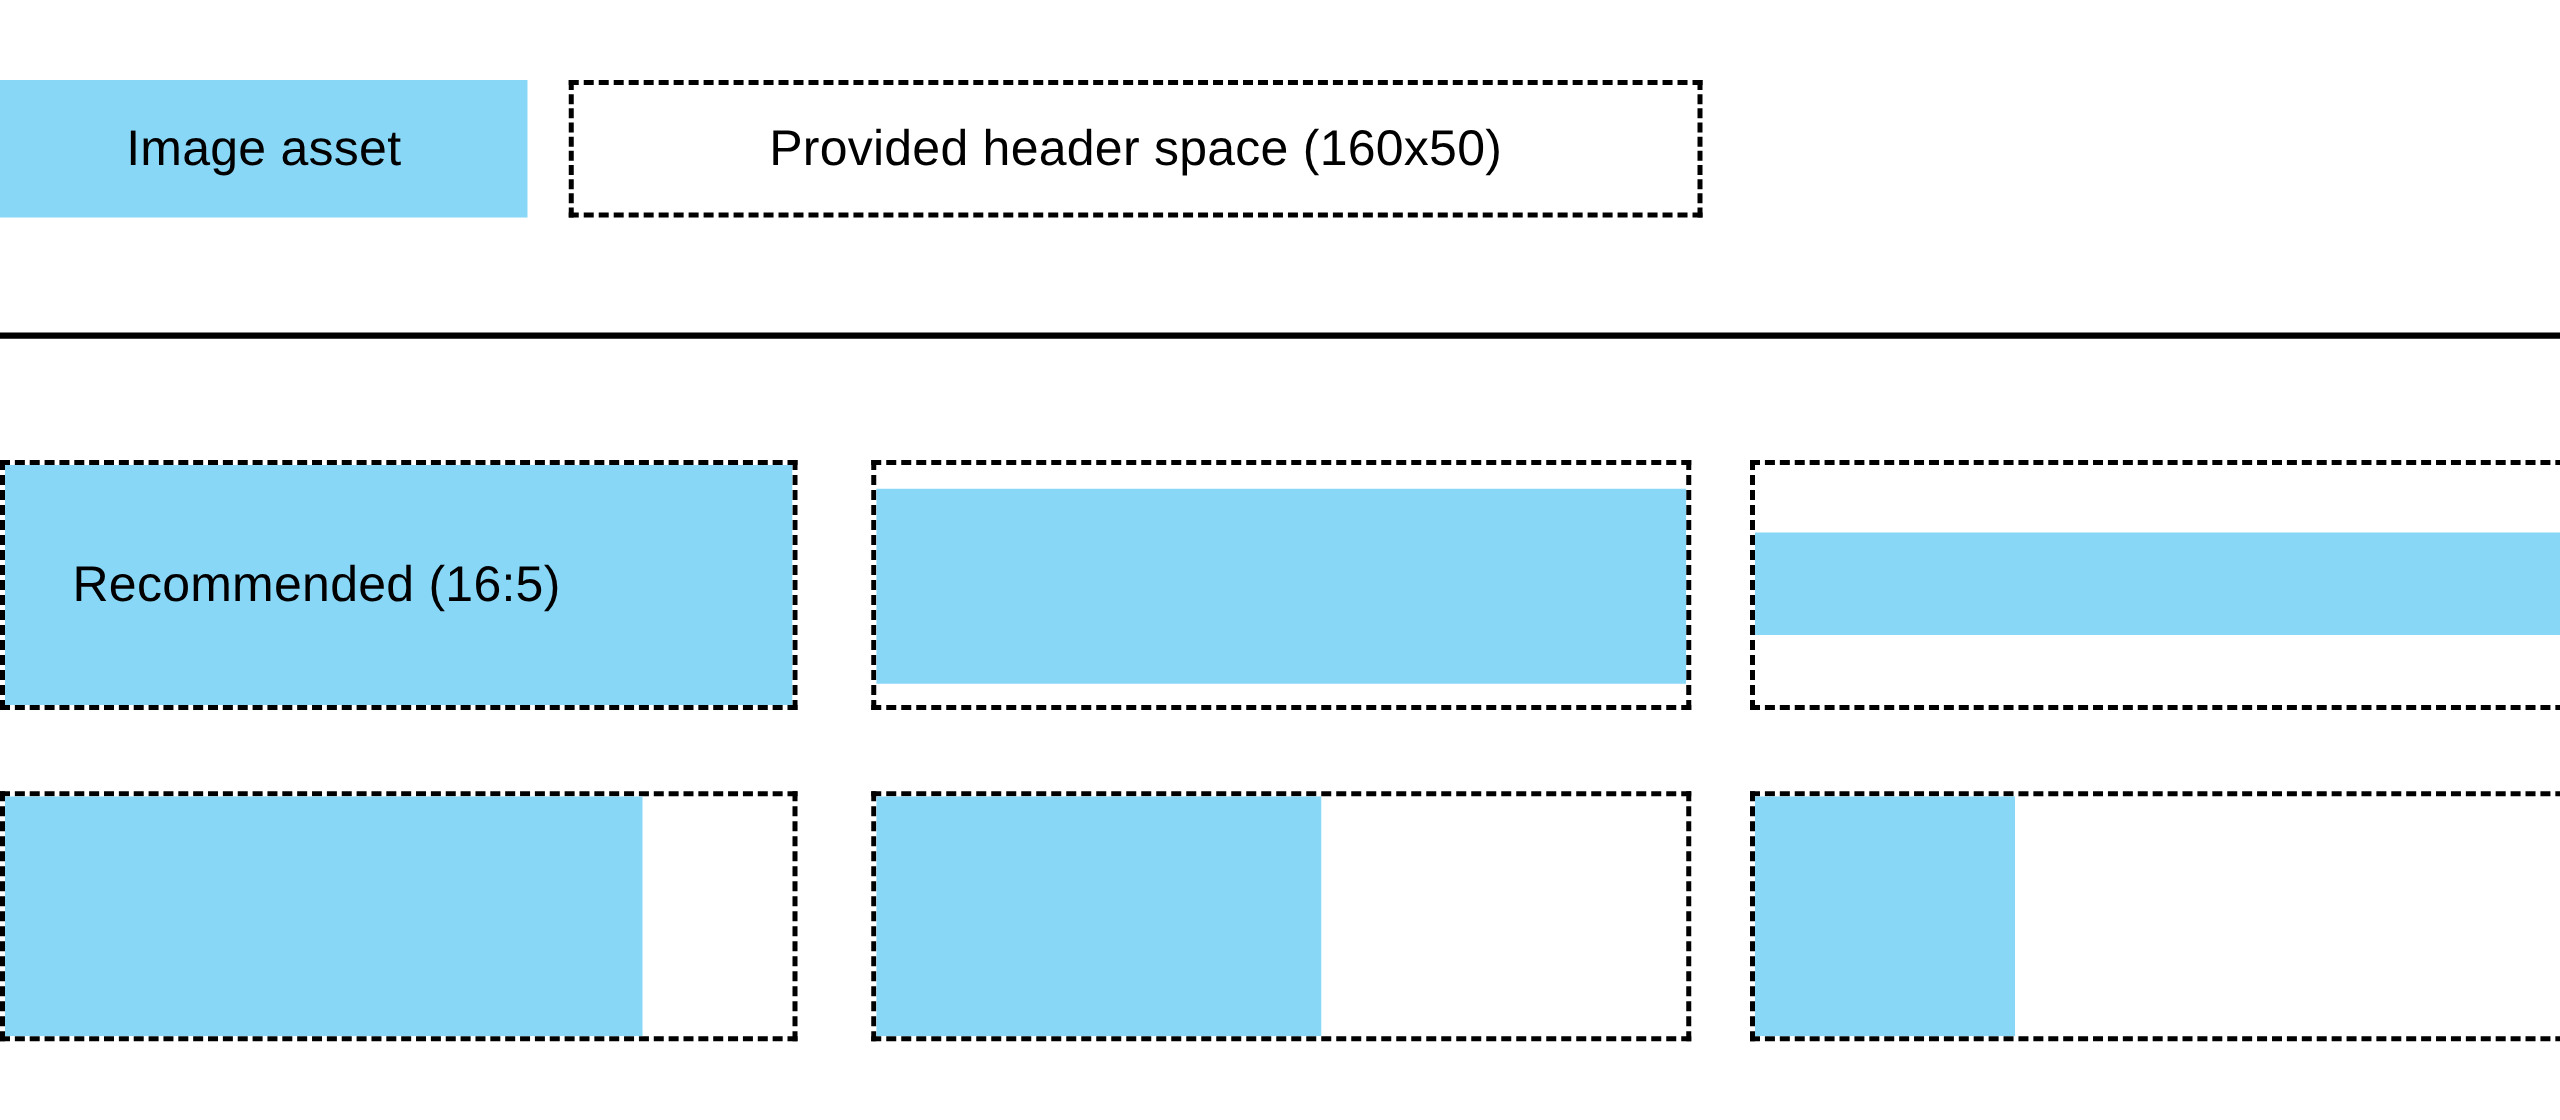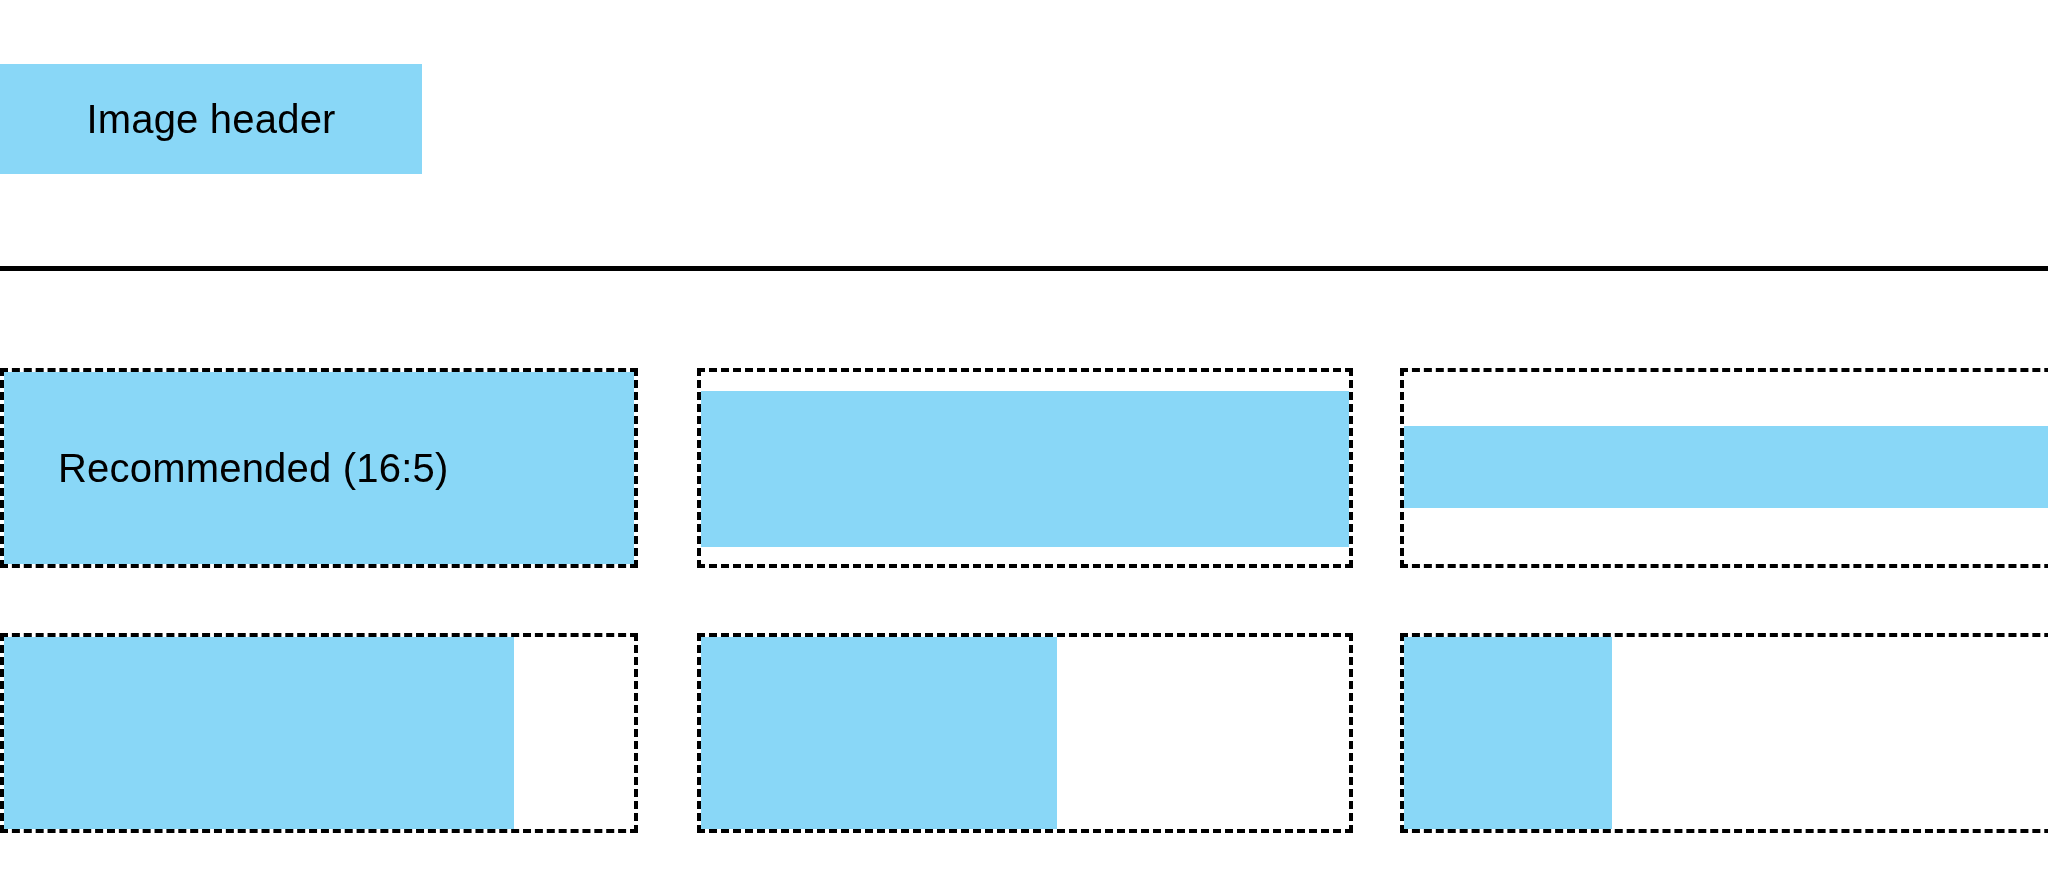--- a/index.html
+++ b/index.html
@@ -136,21 +136,24 @@
     z-index: 2;
   }
 </style>
 </head>
 <body style="background: rgb(255, 255, 255);">
 
 <div id="page">
 
   <div class="header-row">
     <div class="image-asset-chip">
-      <span class="chip-label">Image header</span>
+      <span class="chip-label">Image asset</span>
+    </div>
+    <div class="header-space-box">
+      <span class="box-label">Provided header space (160x50)</span>
     </div>
   </div>
 
   <div class="divider"></div>
 
   <div class="ratio-grid">
 
     <div class="ratio-row row-1">
 
       <div class="ratio-cell col-1">

